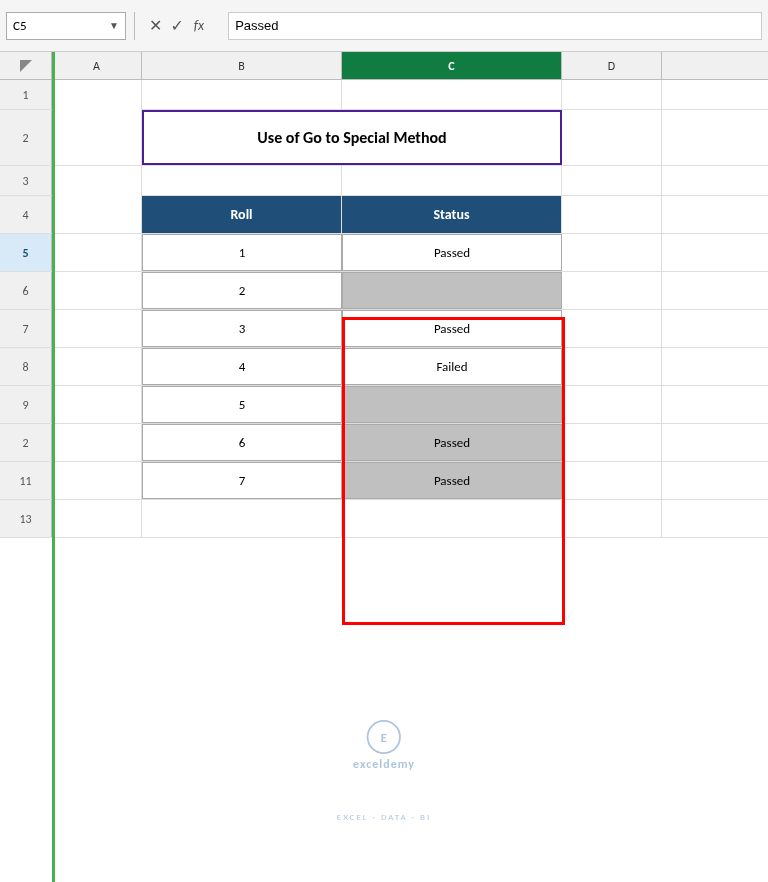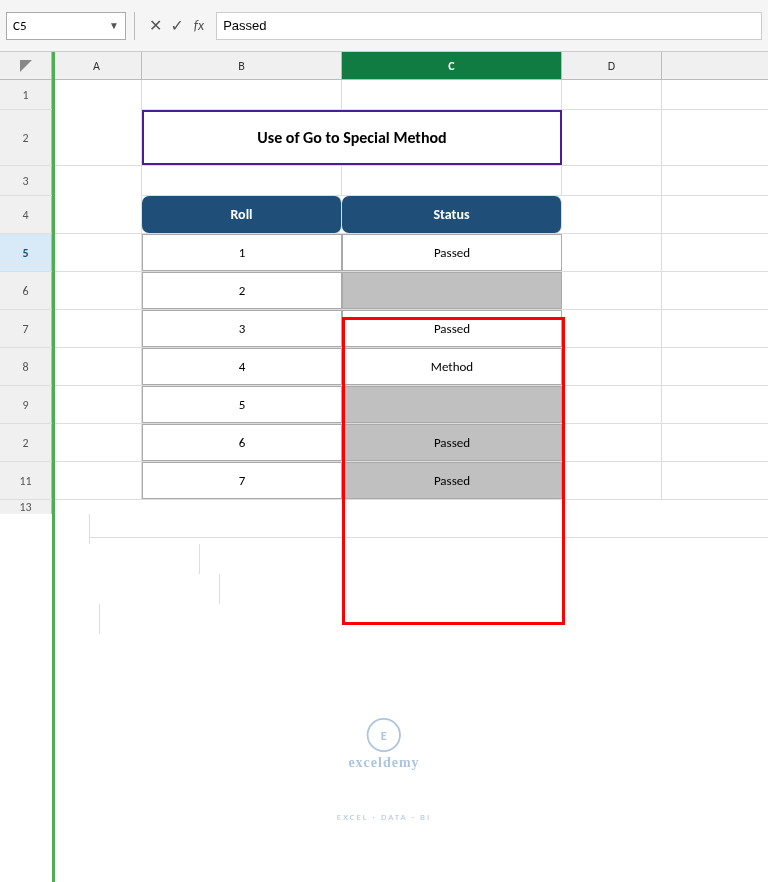--- a/index.html
+++ b/index.html
@@ -58,21 +58,21 @@
     .formula-icon {
       font-size: 16px;
       color: #555;
       cursor: pointer;
     }
 
     .fx-label {
       font-size: 14px;
       color: #555;
       font-style: italic;
-      margin-right: 8px;
+      margin-right: 20px;
     }
 
     .formula-input {
       flex: 1;
       height: 28px;
       border: 1px solid #ccc;
       background: white;
       font-size: 13px;
       padding: 0 6px;
       outline: none;
@@ -171,42 +171,41 @@
     .row-3 { height: 30px; }
     .row-4 { height: 38px; }
     .row-5 { height: 38px; }
     .row-6 { height: 38px; }
     .row-7 { height: 38px; }
     .row-8 { height: 38px; }
     .row-9 { height: 38px; }
     .row-10 { height: 38px; }
     .row-11 { height: 38px; }
     .row-12 { height: 38px; }
-    .row-13 { height: 38px; flex-direction: column; }
+    .row-13 { height: 38px; }
 
     
     .title-cell {
       display: flex;
       align-items: center;
       justify-content: center;
       font-size: 16px;
       font-weight: bold;
       border: 2px solid #4c1d95;
       background: white;
       width: 420px;
       min-width: 420px;
     }
 
     
     .header-cell {
       background: #1f4e79;
       color: white;
       font-weight: bold;
       font-size: 14px;
-      border-radius: 7px;
     }
 
     
     .table-num-cell {
       background: white;
       border: 1px solid #aaa;
     }
 
     .table-status-cell {
       border: 1px solid #aaa;
@@ -251,25 +250,24 @@
       opacity: 0.5;
     }
 
     .watermark-logo {
       width: 36px;
       height: 36px;
       margin-bottom: 2px;
     }
 
     .watermark-text {
-      font-size: 14px;
+      font-size: 12px;
       color: #5b8dbc;
       font-weight: bold;
       letter-spacing: 1px;
-      font-family: Liberation Serif, serif;
     }
 
     .watermark-sub {
       font-size: 9px;
       color: #5b8dbc;
       letter-spacing: 2px;
       margin-top: 40px;
     }
 
     .empty-a { background: white; }
@@ -373,21 +371,21 @@
       <div class="cell cell-a empty-a"></div>
       <div class="cell cell-b table-num-cell">3</div>
       <div class="cell cell-c table-status-cell status-white">Passed</div>
       <div class="cell cell-d"></div>
     </div>
 
     <div class="spreadsheet-row row-8">
       <div class="row-num">8</div>
       <div class="cell cell-a empty-a"></div>
       <div class="cell cell-b table-num-cell">4</div>
-      <div class="cell cell-c table-status-cell status-white">Method</div>
+      <div class="cell cell-c table-status-cell status-white">Failed</div>
       <div class="cell cell-d"></div>
     </div>
 
     <div class="spreadsheet-row row-9">
       <div class="row-num">9</div>
       <div class="cell cell-a empty-a"></div>
       <div class="cell cell-b table-num-cell">5</div>
       <div class="cell cell-c table-status-cell status-gray"></div>
       <div class="cell cell-d"></div>
     </div>

